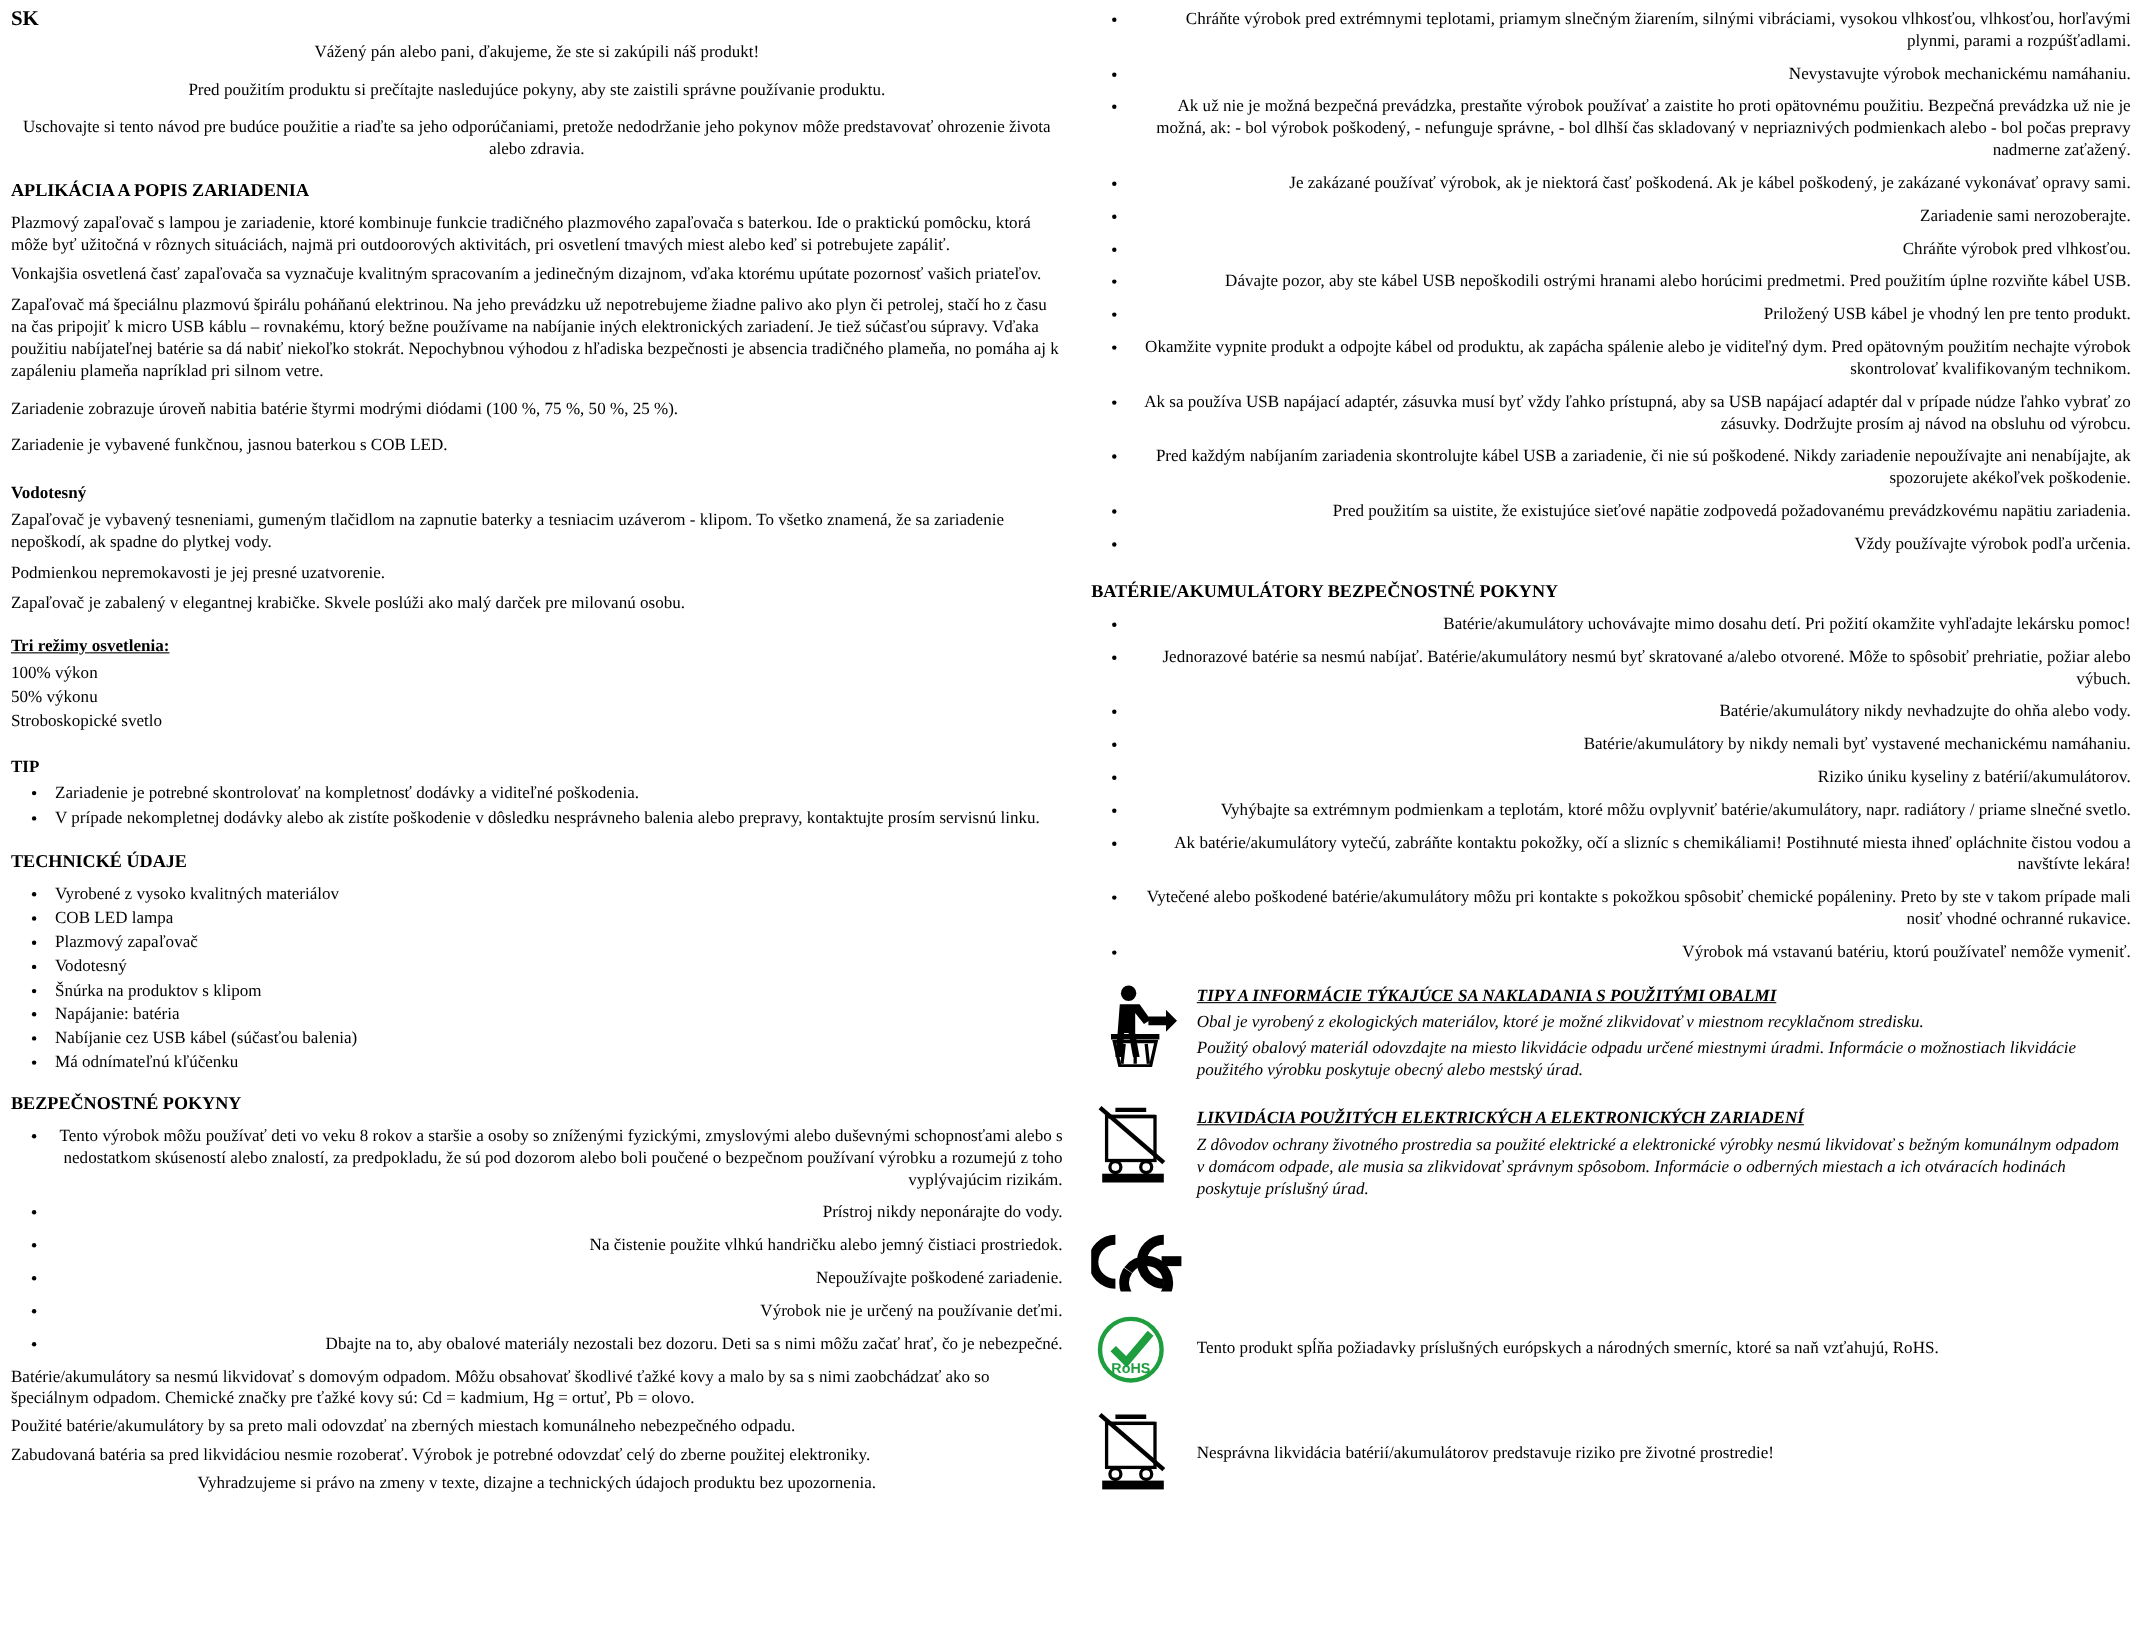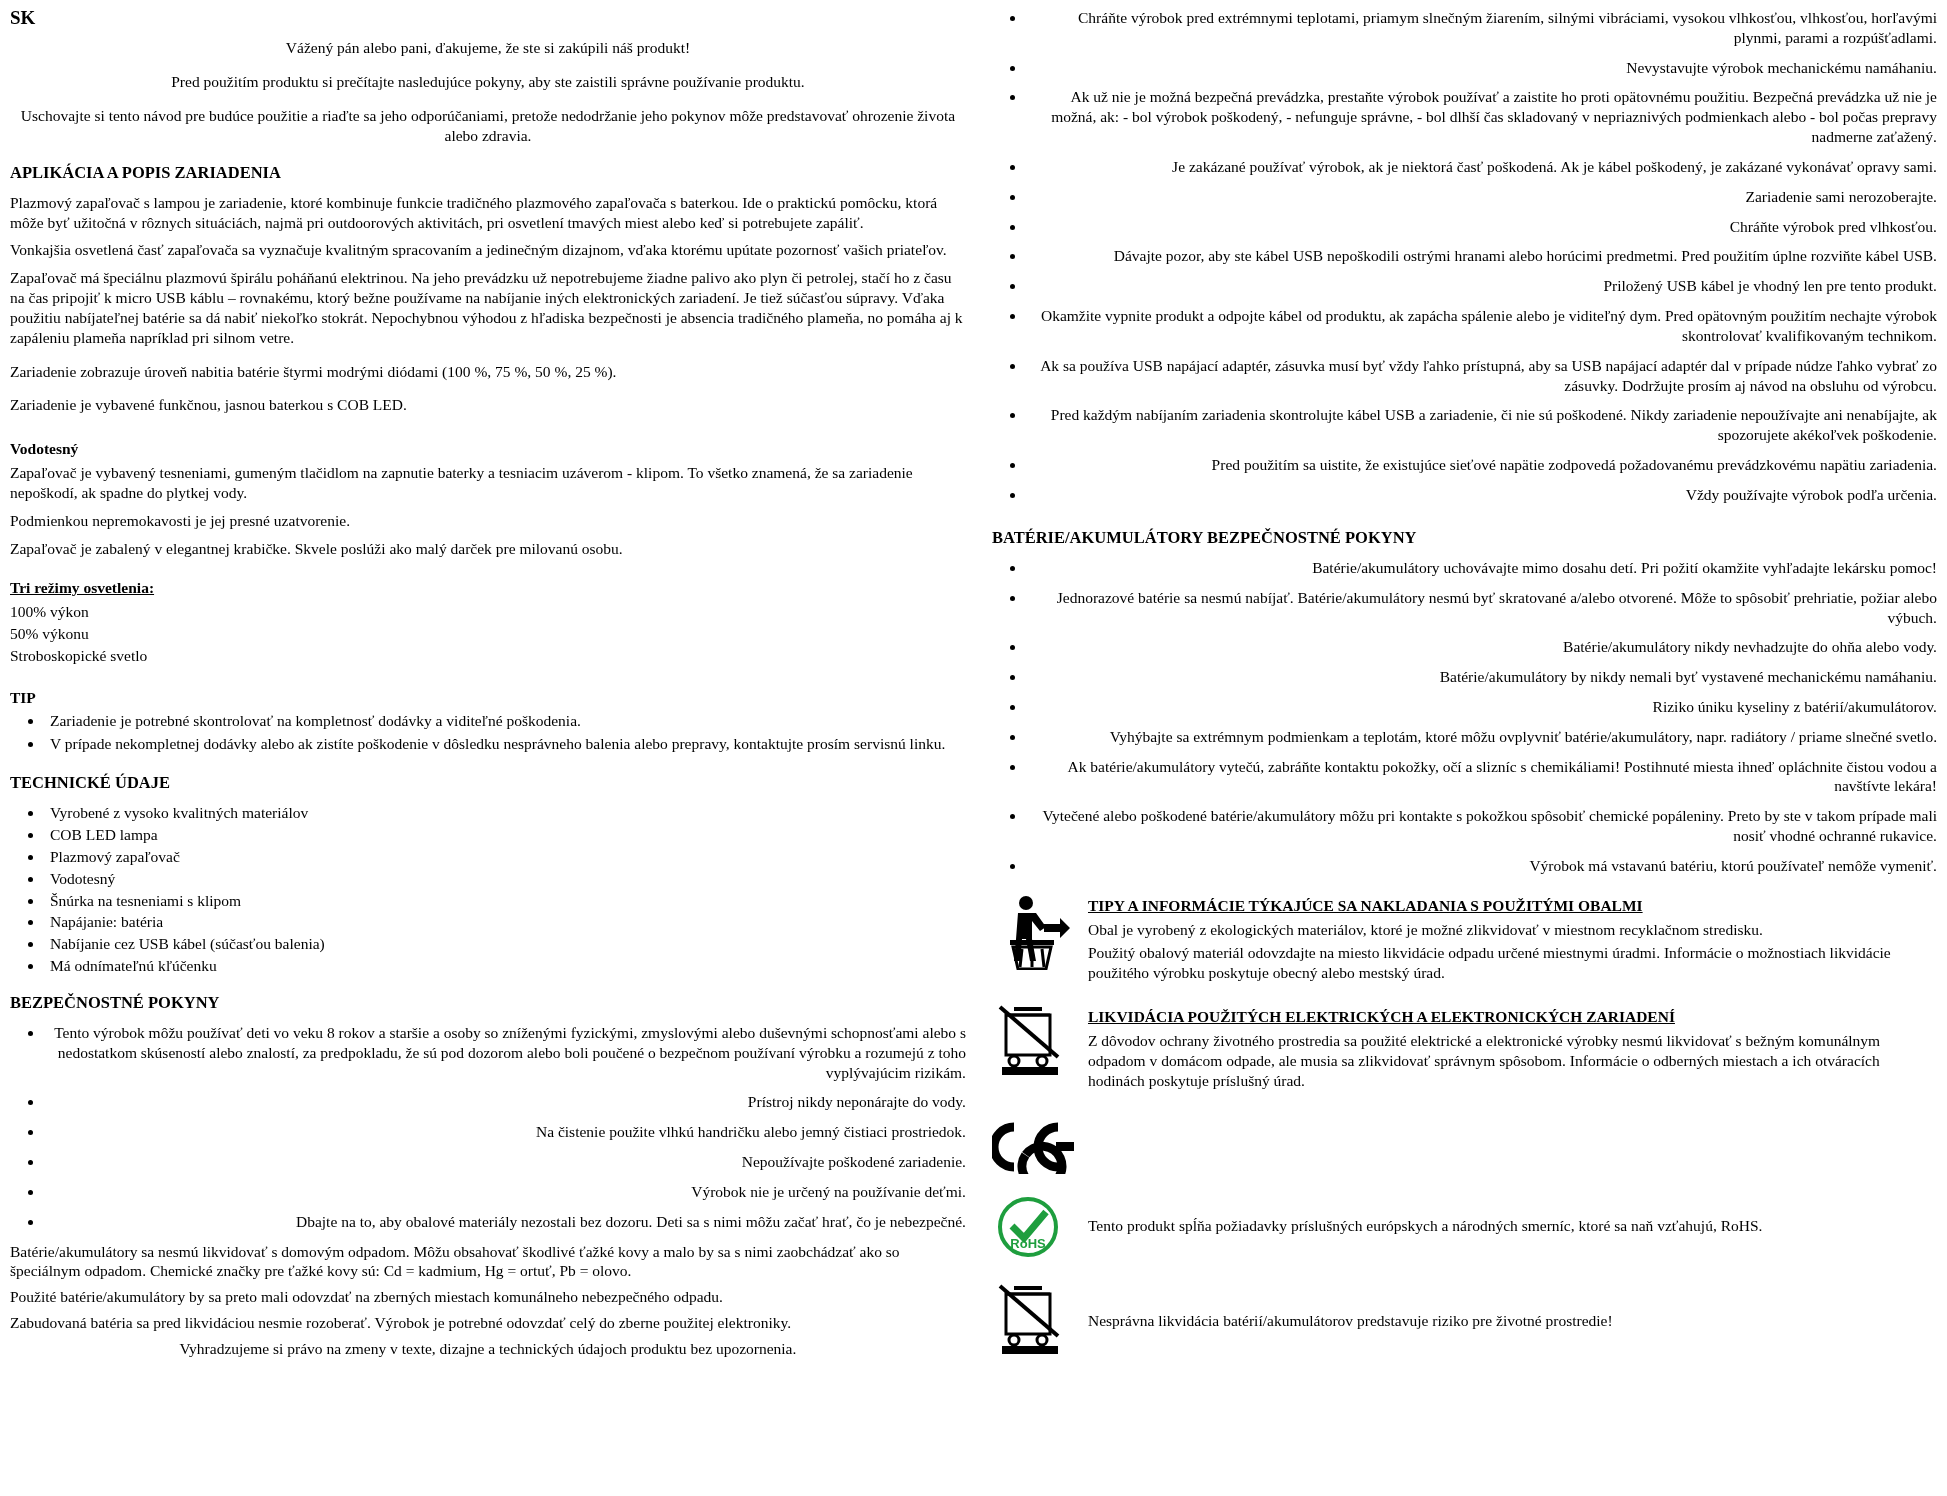--- a/index.html
+++ b/index.html
@@ -95,20 +95,21 @@
   }
   .final-note {
     text-align: center;
     margin-top: 10px;
   }
   
   .icon-row {
     display: flex;
     align-items: flex-start;
     margin: 18px 0 6px 0;
+    font-style: italic;
   }
   .icon-box {
     flex: 0 0 auto;
     width: 86px;
     margin-right: 10px;
   }
   .icon-text {
     flex: 1 1 auto;
     padding-top: 2px;
   }
@@ -182,21 +183,21 @@
       <li>Zariadenie je potrebné skontrolovať na kompletnosť dodávky a viditeľné poškodenia.</li>
       <li>V prípade nekompletnej dodávky alebo ak zistíte poškodenie v dôsledku nesprávneho balenia alebo prepravy, kontaktujte prosím servisnú linku.</li>
     </ul>
 
     <h2 class="section" style="margin-top:18px">TECHNICKÉ ÚDAJE</h2>
     <ul class="tech">
       <li>Vyrobené z vysoko kvalitných materiálov</li>
       <li>COB LED lampa</li>
       <li>Plazmový zapaľovač</li>
       <li>Vodotesný</li>
-      <li>Šnúrka na tesneniami s klipom</li>
+      <li>Šnúrka na produktov s klipom</li>
       <li>Napájanie: batéria</li>
       <li>Nabíjanie cez USB kábel (súčasťou balenia)</li>
       <li>Má odnímateľnú kľúčenku</li>
     </ul>
 
     <h2 class="section nound" style="margin-top:16px">BEZPEČNOSTNÉ POKYNY</h2>
     <ul class="wide">
       <li>Tento výrobok môžu používať deti vo veku 8 rokov a staršie a osoby so zníženými fyzickými, zmyslovými alebo duševnými schopnosťami alebo s nedostatkom skúseností alebo znalostí, za predpokladu, že sú pod dozorom alebo boli poučené o bezpečnom používaní výrobku a rozumejú z toho vyplývajúcim rizikám.</li>
       <li>Prístroj nikdy neponárajte do vody.</li>
       <li>Na čistenie použite vlhkú handričku alebo jemný čistiaci prostriedok.</li>

